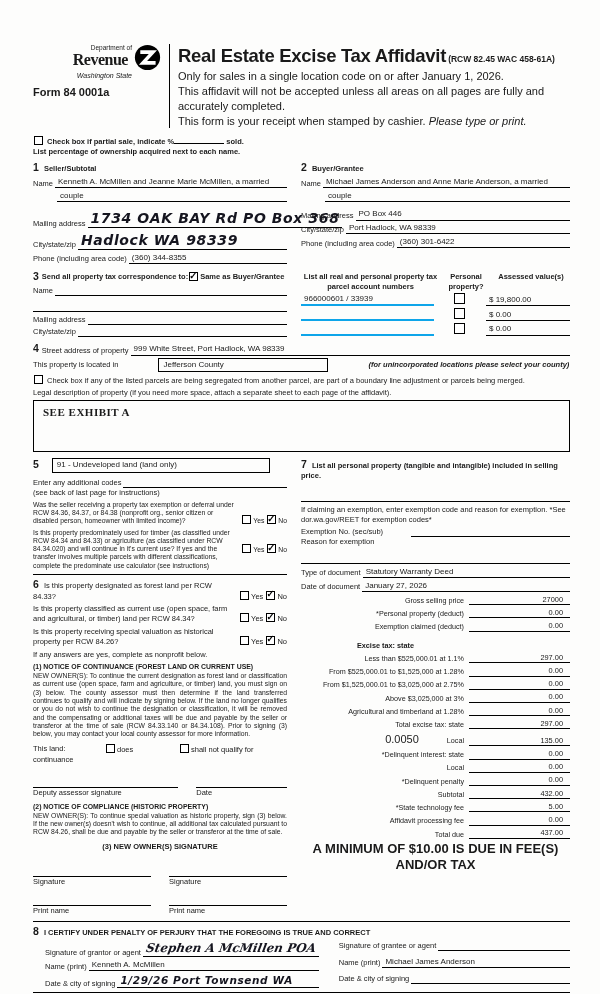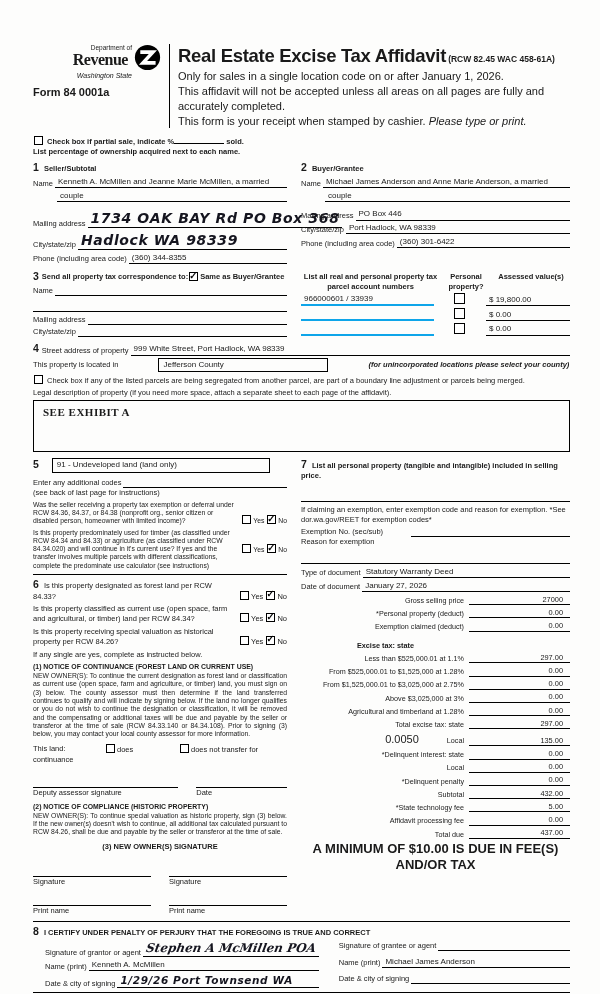--- a/index.html
+++ b/index.html
@@ -277,28 +277,28 @@
         </span>
       </div>
       <div class="q">
         <span class="qt">Is this property receiving special valuation as historical property per RCW 84.26?</span>
         <span class="yn">
           <span class="cb"></span><span>Yes</span>
           <span class="cb checked"></span><span>No</span>
         </span>
       </div>
 
-      <div style="margin-top:4px;">If any single are yes, complete as instructed below.</div>
+      <div style="margin-top:4px;">If any answers are yes, complete as nonprofit below.</div>
       <div class="notice-title">(1) NOTICE OF CONTINUANCE (FOREST LAND OR CURRENT USE)</div>
       <div class="small" style="text-align:justify;">NEW OWNER(S): To continue the current designation as forest land or classification as current use (open space, farm and agriculture, or timber) land, you must sign on (3) below. The county assessor must then determine if the land transferred continues  to qualify and will indicate by signing below. If the land no longer qualifies or you do not wish to continue the designation or classification, it will be removed and the compensating or additional taxes will be due and payable by the seller or transferor at the time of sale (RCW 84.33.140 or 84.34.108). Prior to signing (3) below, you may contact your local county assessor for more information.</div>
 
       <div style="display:flex;margin-top:6px;">
         <span style="width:72px;"><span>This land:</span></span>
         <span style="width:74px;"><span class="cb"></span><span>does</span></span>
-        <span><span class="cb"></span><span>does not transfer for</span></span>
+        <span><span class="cb"></span><span>shall not qualify for</span></span>
       </div>
       <div>continuance</div>
 
       <div class="sigpair" style="margin-top:12px;">
         <div class="sigcell" style="flex:1.6;">
           <div class="line"></div>
           <div>Deputy assessor signature</div>
         </div>
         <div class="sigcell">
           <div class="line"></div>

